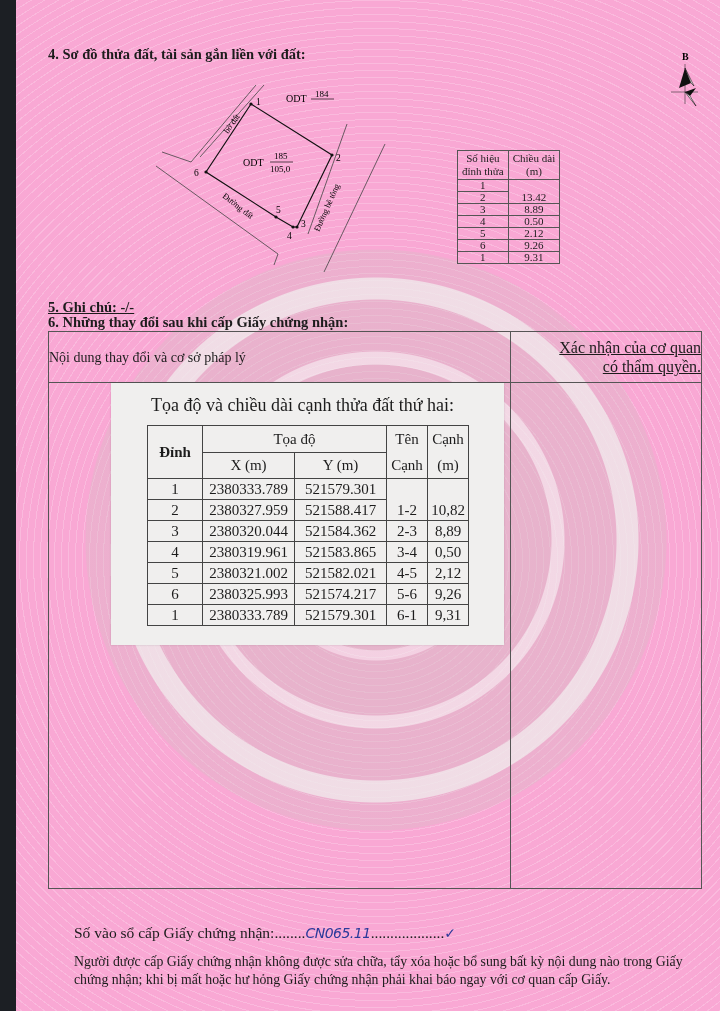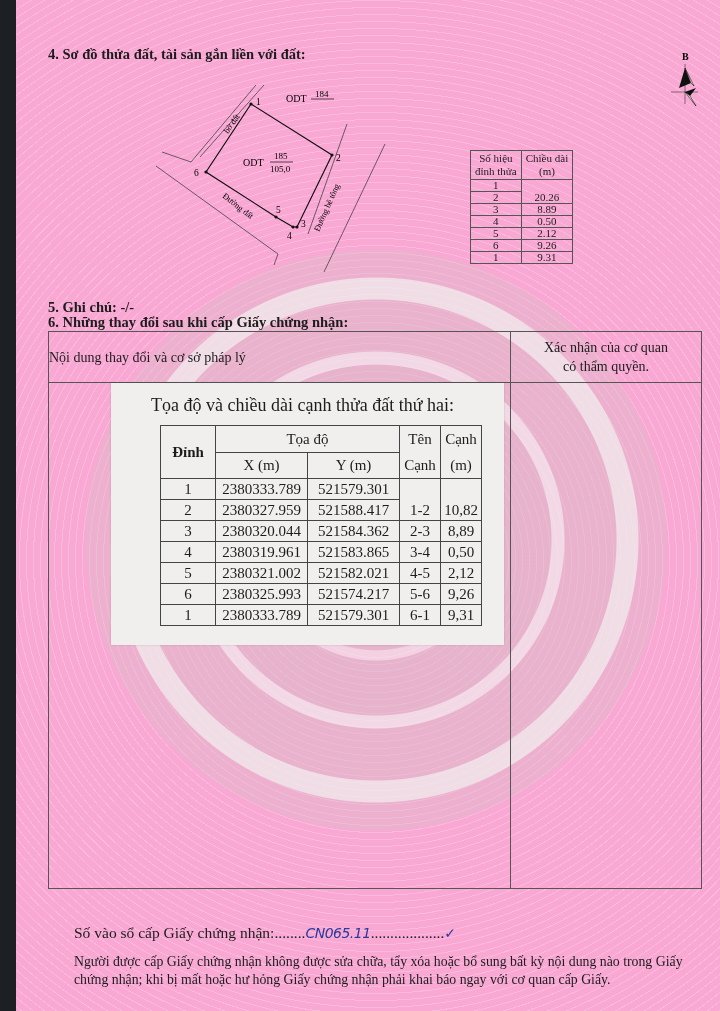--- a/index.html
+++ b/index.html
@@ -7,33 +7,33 @@
   .page{position:absolute;left:16px;top:0;width:714px;height:1011px;background:#f9a8d4;overflow:hidden;}
   .page::before{content:"";position:absolute;inset:0;background:
     repeating-radial-gradient(circle at 360px 560px, rgba(255,255,255,0) 0 6px, rgba(255,255,255,.35) 6px 7px);opacity:.6;}
   .watermark{position:absolute;left:55px;top:235px;width:610px;height:610px;border-radius:50%;
     background:radial-gradient(circle, rgba(214,190,196,.0) 0 60px, rgba(214,190,196,.55) 61px 110px, rgba(240,236,236,.6) 111px 120px,
       rgba(214,190,196,.5) 121px 175px, rgba(240,236,236,.7) 176px 188px, rgba(214,190,196,.45) 189px 240px,
       rgba(238,234,234,.8) 241px 262px, rgba(214,190,196,.35) 263px 290px, rgba(236,234,234,0) 291px);}
   .abs{position:absolute;}
   .h{font-weight:bold;font-size:14.5px;}
   .sec4{left:32px;top:46px;}
-  .sec5{left:32px;top:299px;}
+  .sec5{left:32px;top:299px;text-decoration:underline;}
   .sec6{left:32px;top:314px;}
   .north{left:652px;top:48px;width:40px;height:60px;}
   .diagram{left:140px;top:82px;width:240px;height:190px;}
-  table{border-collapse:collapse;margin-left:13px;}
+  table{border-collapse:collapse;}
   .len-table{left:441px;top:150px;font-size:11px;}
   .len-table td,.len-table th{border:1px solid #555;text-align:center;font-weight:normal;padding:0 4px;height:11px;line-height:11px;}
   .len-table th{height:28px;line-height:13px;}
   .changes{left:32px;top:331px;width:652px;height:556px;border:1px solid #555;}
   .changes .col-l{position:absolute;left:0;top:0;width:461px;height:100%;border-right:1px solid #555;}
   .changes .hdr{position:absolute;left:0;top:0;width:100%;height:50px;border-bottom:1px solid #555;}
   .hdr-l{position:absolute;left:0;top:18px;width:461px;font-size:14px;}
-  .hdr-r{position:absolute;left:462px;top:6px;width:190px;text-align:center;font-size:14px;line-height:19px;}
+  .hdr-r{position:absolute;left:462px;top:6px;width:190px;text-align:right;font-size:16px;line-height:19px;text-decoration:underline;}
   .paste{left:95px;top:383px;width:393px;height:262px;background:#f0efee;box-shadow:0 0 2px rgba(0,0,0,.15);}
   .paste-title{position:absolute;left:40px;top:12px;font-size:18px;}
   .coord-table{position:absolute;left:36px;top:42px;font-size:15px;}
   .coord-table td,.coord-table th{border:1px solid #444;text-align:center;font-weight:normal;height:20px;line-height:20px;padding:0 3px;}
   .coord-table th{height:24px;}
   .reg{left:58px;top:924px;font-size:15.5px;}
   .hand{color:#2b3a9a;font-family:"DejaVu Sans",sans-serif;font-style:italic;font-size:14px;letter-spacing:-0.5px;margin-top:16px;}
   .note{left:58px;top:953px;font-size:13.8px;line-height:18px;width:640px;}
 </style>
 </head>
@@ -103,21 +103,21 @@
         <tr>
       <th><span>Số hiệu</span><br><span>đỉnh thửa</span></th>
       <th><span>Chiều dài</span><br><span>(m)</span></th>
     </tr>
     <tr>
           <td>1</td>
           <td rowspan="1" style="border-bottom:none;vertical-align:bottom;"></td>
         </tr>
     <tr>
           <td>2</td>
-          <td style="border-top:none;line-height:7px;">20.26</td>
+          <td style="border-top:none;line-height:7px;">13.42</td>
         </tr>
     <tr>
           <td>3</td>
           <td>8.89</td>
         </tr>
     <tr>
           <td>4</td>
           <td>0.50</td>
         </tr>
     <tr>

